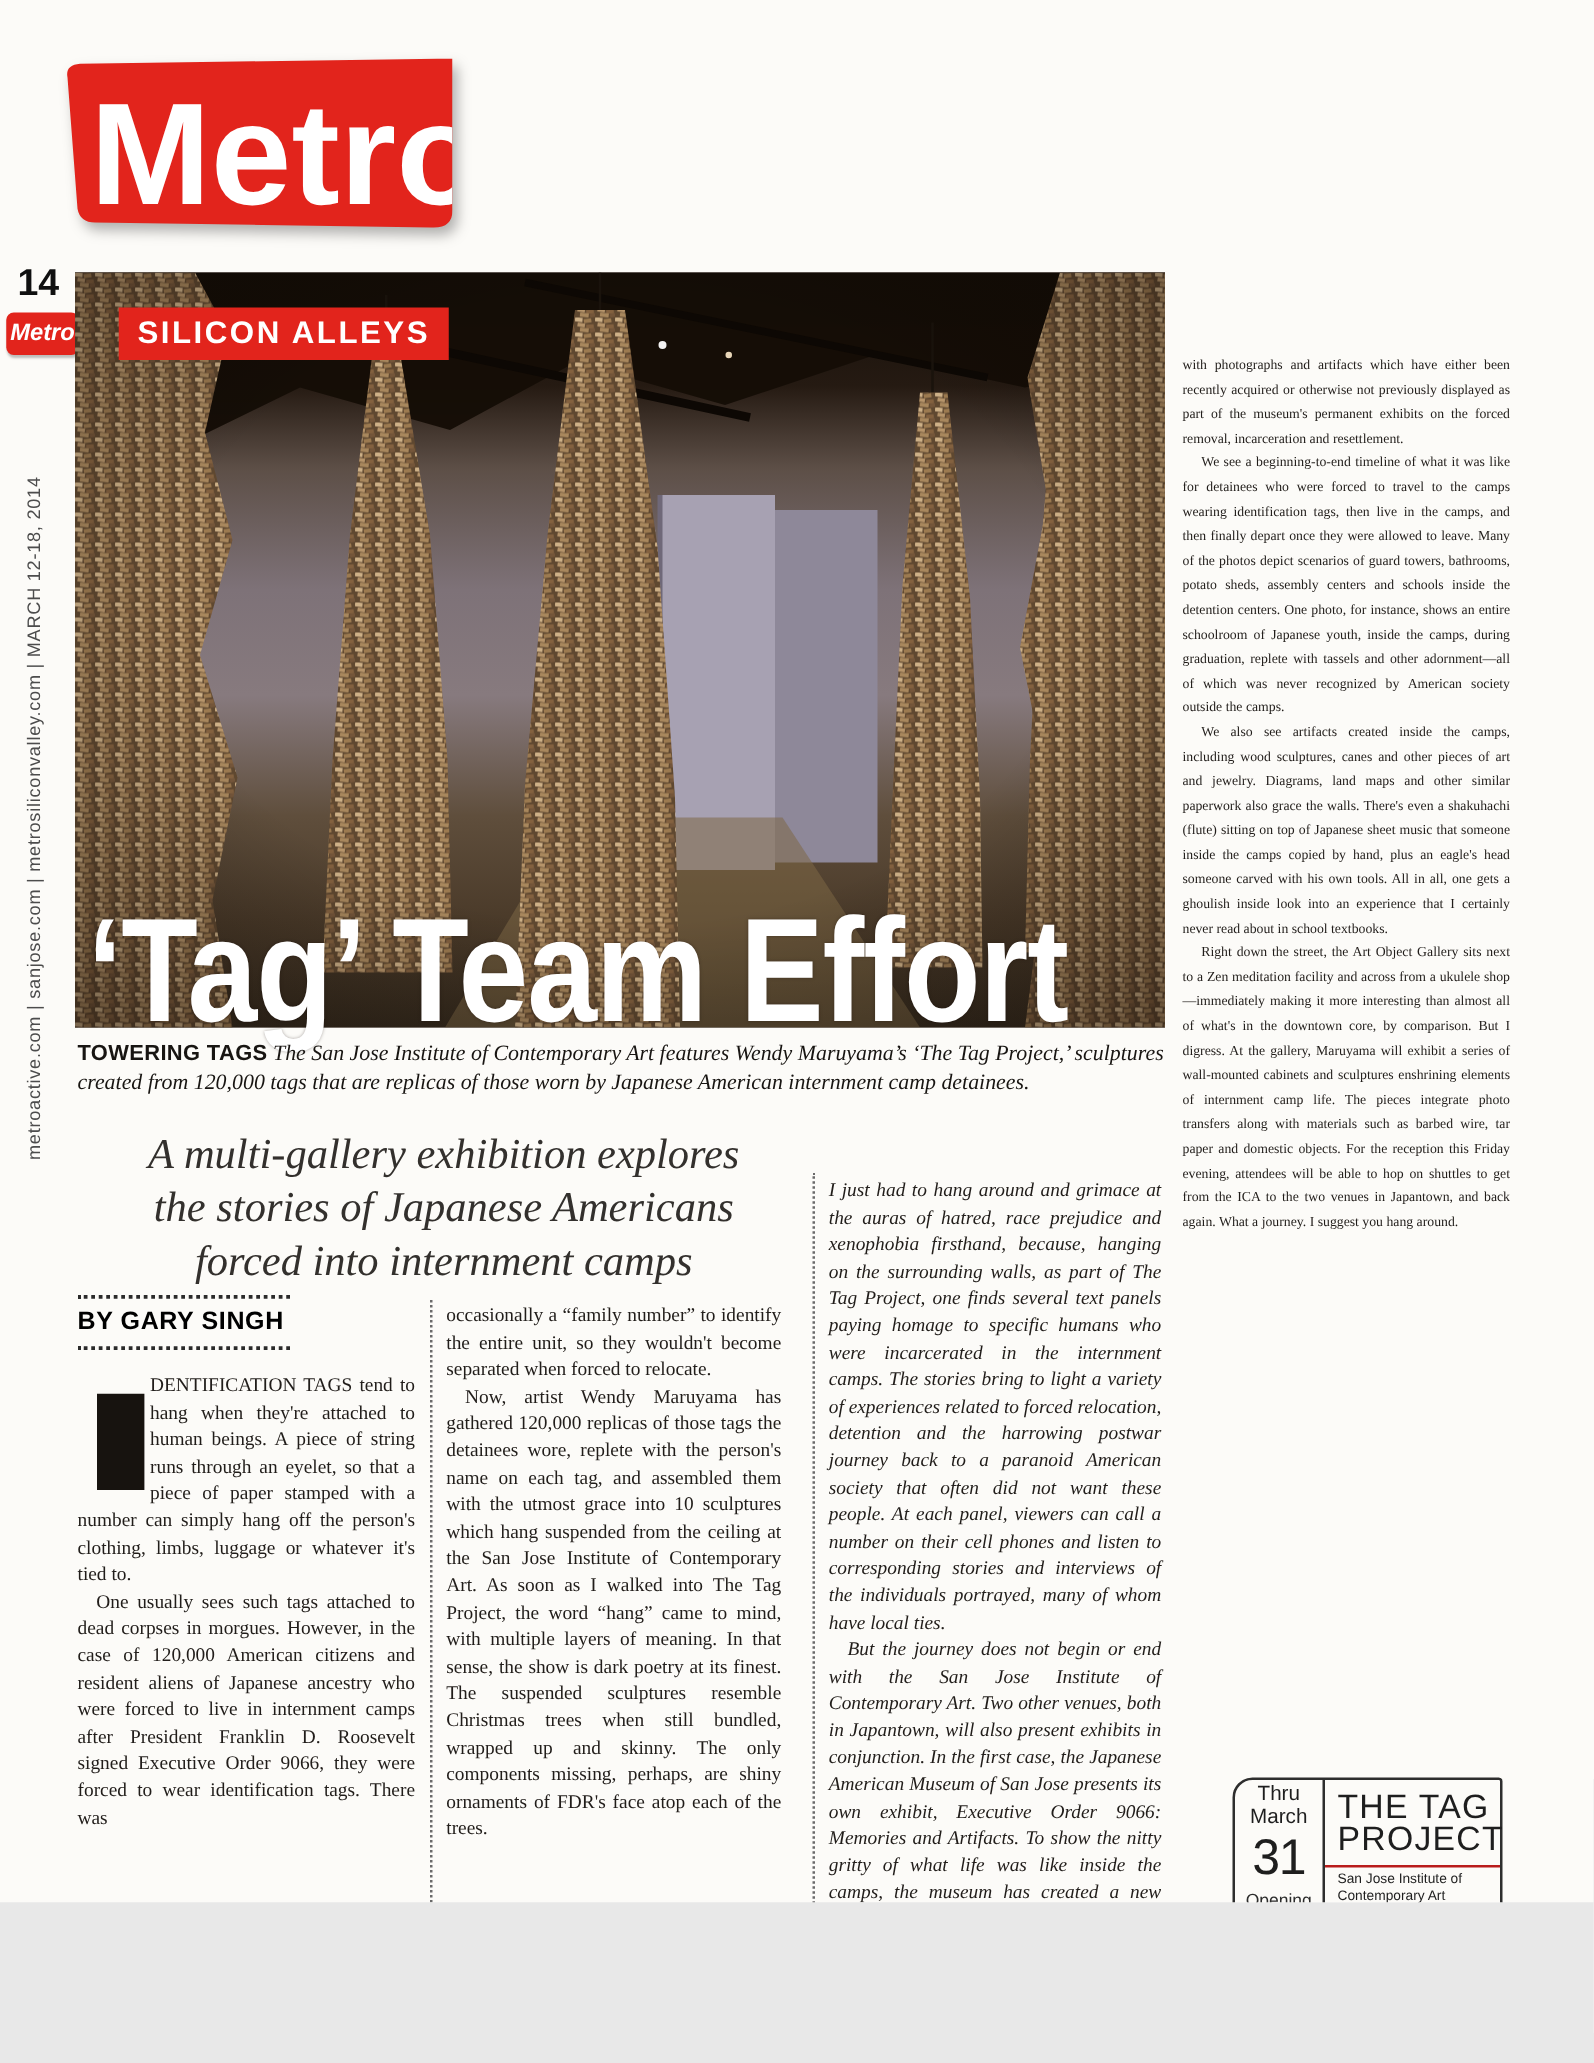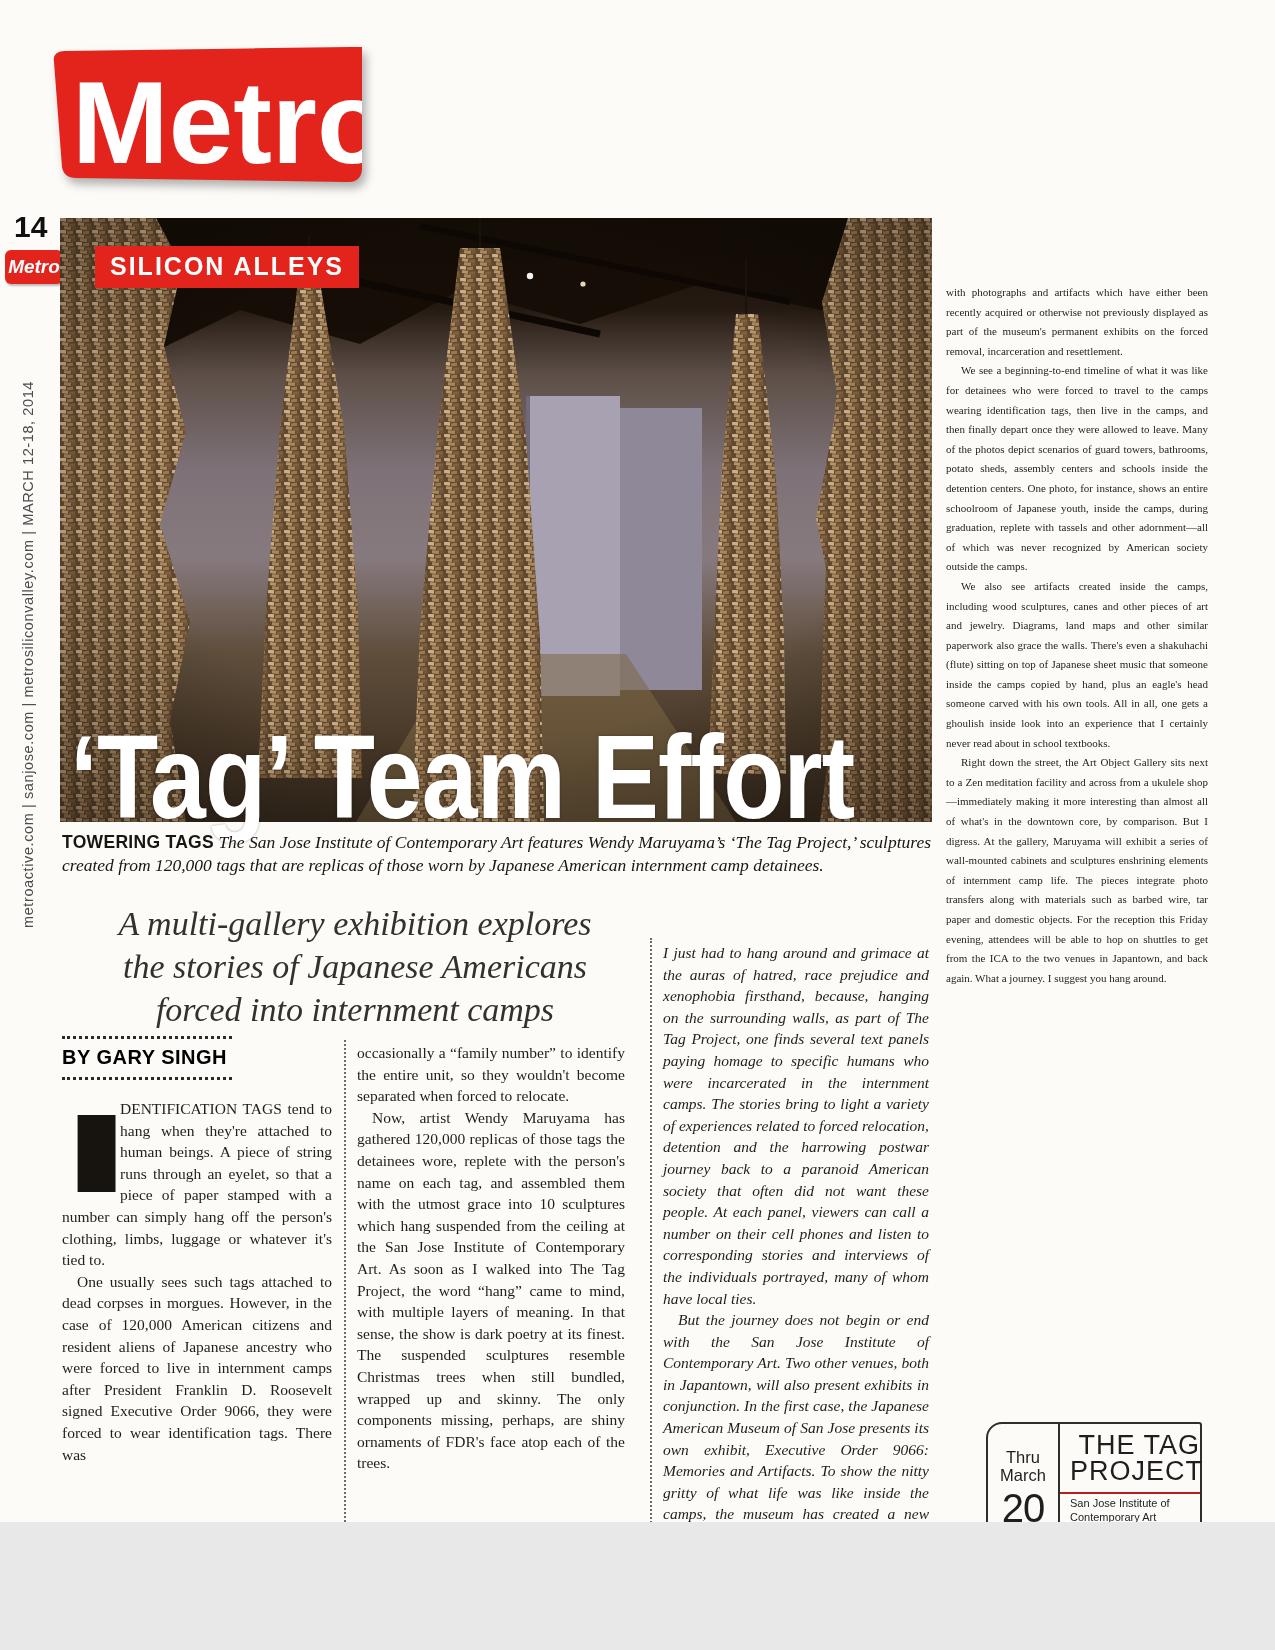--- a/index.html
+++ b/index.html
@@ -54,27 +54,27 @@
   
   .dc-float{float:left;width:58px;height:88px;}
   .dropcap{position:absolute;left:-2px;top:0px;font:700 112px/1 "Liberation Sans",sans-serif;
            color:#17130f;transform:scaleX(2.35);transform-origin:left top;letter-spacing:0;}
   .p-has-dc{position:relative;}
 
   
   .event-box{position:absolute;left:986px;top:1422px;width:212px;height:154px;
              border:2px solid #2e2e2e;border-radius:16px 3px 3px 22px;display:flex;
              font-family:"Liberation Sans",sans-serif;color:#1e1e1e;background:#fcfbf8;}
-  .ev-left{width:72px;border-right:2px solid #2e2e2e;text-align:center;padding-top:24px;box-sizing:border-box;}
+  .ev-left{width:72px;border-right:2px solid #2e2e2e;text-align:center;padding-top:2px;box-sizing:border-box;}
   .ev-thru{font-size:16.5px;line-height:1.12;white-space:pre-line;}
   .ev-day{font-size:40px;font-weight:500;letter-spacing:-1px;line-height:1;margin:3px 0 5px;}
   .ev-note{font-size:14px;line-height:1.3;white-space:pre-line;color:#2c2c2c;}
   .ev-right{flex:1;display:flex;flex-direction:column;min-width:0;}
   .ev-title{font:400 27px/0.98 "Liberation Sans",sans-serif;letter-spacing:1px;
-            padding:8px 0 7px 10px;white-space:pre-line;text-align:right;}
+            padding:8px 0 7px 10px;white-space:pre-line;}
   .ev-venues{border-top:2px solid #b91c1c;flex:1;display:flex;flex-direction:column;}
   .venue{padding:3px 6px 3px 10px;font-size:11px;line-height:1.25;white-space:pre-line;display:flex;align-items:center;}
   .venue + .venue{border-top:1px solid #9a9a9a;}
   .venue:first-child{flex:1.4;}
   .venue{flex:1;}
 </style>
 </head>
 <body>
 
 <div id="page">
@@ -188,21 +188,21 @@
     <p>with photographs and artifacts which have either been recently acquired or otherwise not previously displayed as part of the museum's permanent exhibits on the forced removal, incarceration and resettlement.</p>
     <p>We see a beginning-to-end timeline of what it was like for detainees who were forced to travel to the camps wearing identification tags, then live in the camps, and then finally depart once they were allowed to leave. Many of the photos depict scenarios of guard towers, bathrooms, potato sheds, assembly centers and schools inside the detention centers. One photo, for instance, shows an entire schoolroom of Japanese youth, inside the camps, during graduation, replete with tassels and other adornment—all of which was never recognized by American society outside the camps.</p>
     <p>We also see artifacts created inside the camps, including wood sculptures, canes and other pieces of art and jewelry. Diagrams, land maps and other similar paperwork also grace the walls. There's even a shakuhachi (flute) sitting on top of Japanese sheet music that someone inside the camps copied by hand, plus an eagle's head someone carved with his own tools. All in all, one gets a ghoulish inside look into an experience that I certainly never read about in school textbooks.</p>
     <p>Right down the street, the Art Object Gallery sits next to a Zen meditation facility and across from a ukulele shop—immediately making it more interesting than almost all of what's in the downtown core, by comparison. But I digress. At the gallery, Maruyama will exhibit a series of wall-mounted cabinets and sculptures enshrining elements of internment camp life. The pieces integrate photo transfers along with materials such as barbed wire, tar paper and domestic objects. For the reception this Friday evening, attendees will be able to hop on shuttles to get from the ICA to the two venues in Japantown, and back again. What a journey. I suggest you hang around.</p>
   </div>
 
   <div class="event-box">
     <div class="ev-left">
       <div class="ev-thru">Thru
 March</div>
-      <div class="ev-day">20</div>
+      <div class="ev-day">31</div>
       <div class="ev-note">Opening
 Reception
 March 14</div>
     </div>
     <div class="ev-right">
       <div class="ev-title">THE TAG
 PROJECT</div>
       <div class="ev-venues">
         <div class="venue">San Jose Institute of
 Contemporary Art</div>

